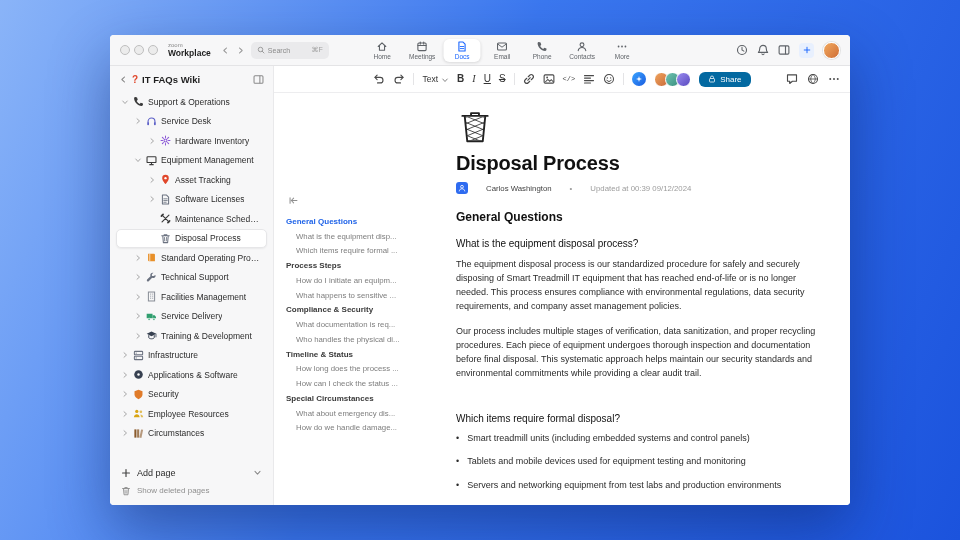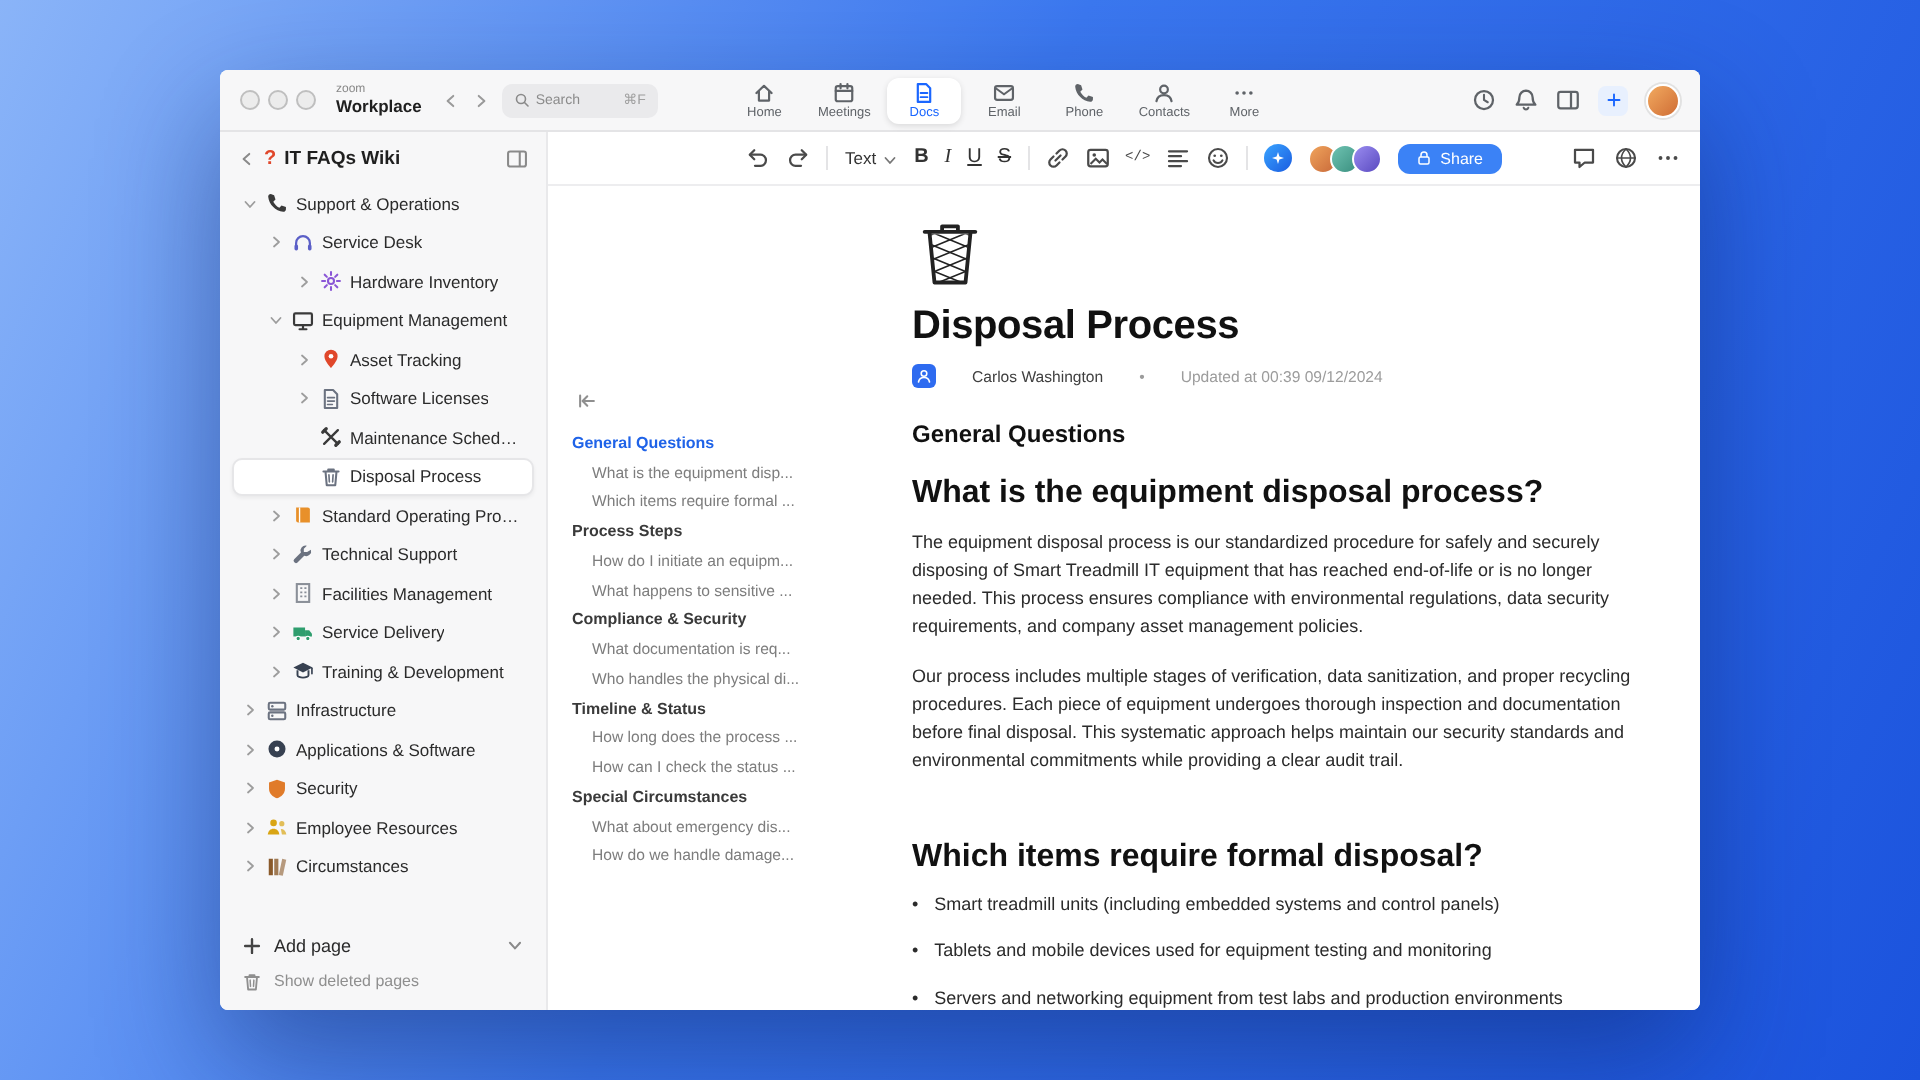--- a/index.html
+++ b/index.html
@@ -71,40 +71,40 @@
   .textsel .chev{color:#777}
   .vsep{width:1px;height:12px;background:#e4e4e6}
   .ai{width:14px;height:14px;border-radius:50%;background:linear-gradient(135deg,#3aa4ff,#1a5ce0);display:flex;align-items:center;justify-content:center;color:#fff;cursor:pointer}
   .ai svg{width:8px;height:8px}
   .dbavs{display:flex;align-items:center}
   .dbav{width:13px;height:13px;border-radius:50%;border:1.5px solid #fff}
   .dbav+.dbav{margin-left:-4px}
   .av1{background:linear-gradient(135deg,#f0a45c,#c96a3a)}
   .av2{background:linear-gradient(135deg,#6fc3b2,#3a8f7f)}
   .av3{background:linear-gradient(135deg,#9a8cf0,#5a4ac0)}
-  .share{display:flex;align-items:center;gap:4px;background:#3b82f6;color:#fff;font-size:8px;border:none;border-radius:6px;padding:3px 9px;cursor:pointer;font-family:inherit}
+  .share{display:flex;align-items:center;gap:4px;background:#0369a1;color:#fff;font-size:8px;border:none;border-radius:6px;padding:3px 9px;cursor:pointer;font-family:inherit}
   .share svg{width:8px;height:8px;color:#fff}
   .db-right{position:absolute;right:10px;top:0;bottom:0;display:flex;gap:9px;align-items:center}
 
   .doc-wrap{flex:1;display:flex;min-height:0}
   .toc{width:152px;flex:none;padding:102px 0 0 12px}
   .toc-collapse{width:11px;height:11px;color:#8f8f8f;margin:0 0 8px 2px;cursor:pointer}
   .toc-sec{font-size:8px;font-weight:bold;color:#3a3a3a;padding:3px 0;cursor:pointer;white-space:nowrap;overflow:hidden}
   .toc-sec.active{color:#1f63e8}
   .toc-item{font-size:7.8px;color:#7d7d7d;padding:2.8px 0 2.8px 10px;cursor:pointer;white-space:nowrap;overflow:hidden}
 
   .doc{flex:1;padding:13px 26px 0 18px;min-width:0;overflow:hidden}
   .doc-icon{width:38px;height:38px;margin:2px 0 6px}
   .doc-title{font-size:20px;font-weight:bold;margin:4px 0 7px;color:#111;letter-spacing:-.2px}
   .meta{display:flex;align-items:center;gap:18px;font-size:7.8px;color:#9c9c9c;margin-bottom:16px}
   .mavatar{width:12px;height:12px;border-radius:3px;background:#2e6bf0;display:flex;align-items:center;justify-content:center;color:#fff;flex:none}
   .mavatar svg{width:8px;height:8px}
   .meta .author{color:#3f3f3f}
   .doc-h2{font-size:12px;font-weight:bold;color:#111;margin:8px 0 10px}
-  .doc-h3{font-size:16px;font-weight:bold;color:#111;margin:14px 0 9px}
+  .doc-h3{font-size:10px;font-weight:normal;color:#111;margin:14px 0 9px}
   .doc-h3.mt-lg{margin-top:32px}
   .doc p{font-size:9px;line-height:1.55;color:#2b2b2b;margin:0 0 11px;max-width:398px}
   .bullets{list-style:none;margin:4px 0 0;padding:0}
   .bullet{display:flex;gap:8px;font-size:9px;color:#2b2b2b;margin-bottom:12px;align-items:flex-start;max-width:398px}
   .bullet .dot{line-height:1.3}
 </style>
 </head>
 <body>
 
 <svg width="0" height="0" style="position:absolute" aria-hidden="true">

